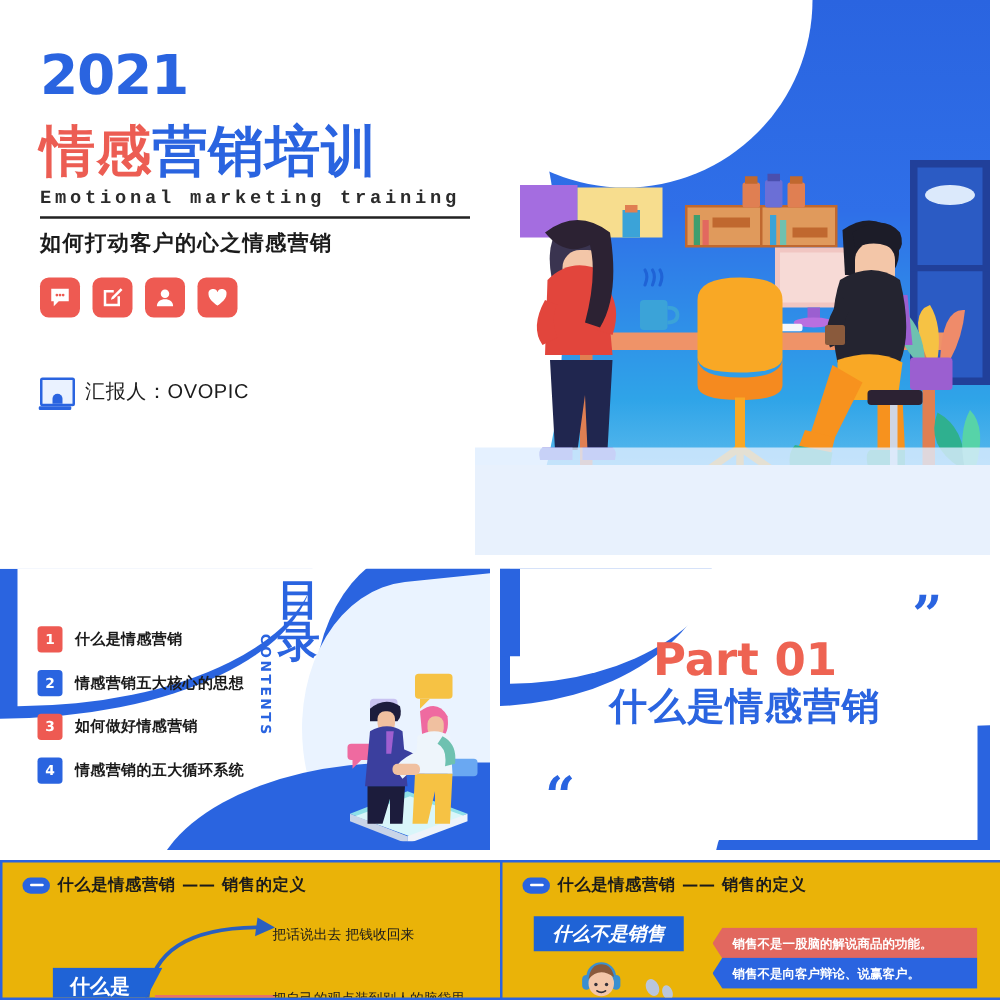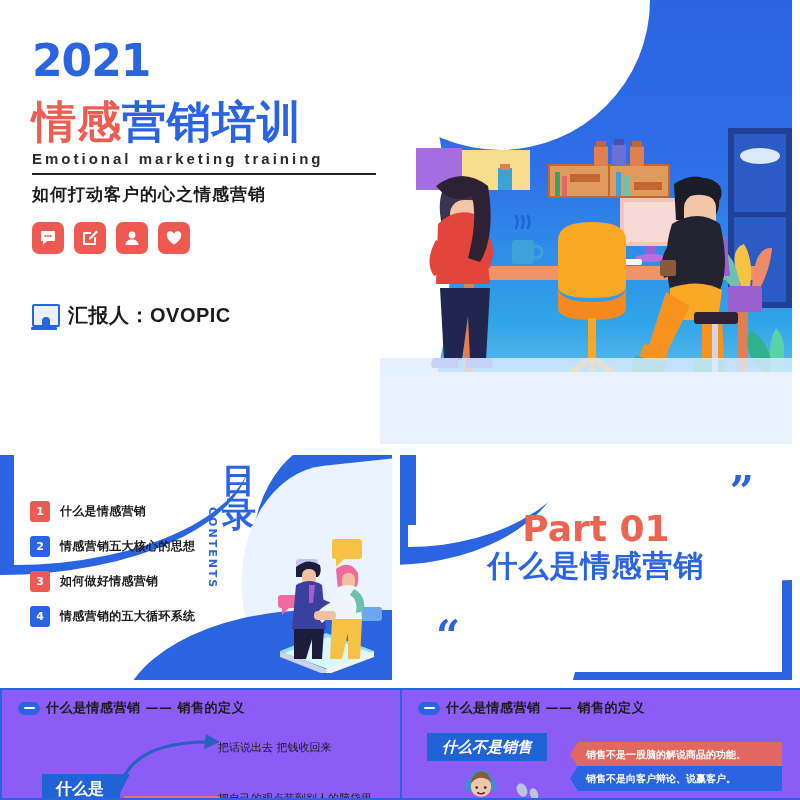--- a/index.html
+++ b/index.html
@@ -50,40 +50,40 @@
   .year{
     color:#2a64e0;font-size:44px;font-weight:bold;line-height:46px;
     letter-spacing:-1px;font-family:"DejaVu Sans",sans-serif;
   }
   .main-title{font-size:44px;font-weight:bold;line-height:52px;margin-top:12px;
     font-family:"DejaVu Sans","Liberation Sans",sans-serif;letter-spacing:1px;white-space:nowrap;}
   .mt-red{color:#ec5d53;}
   .mt-blue{color:#2a64e0;}
   .sub-en{
     color:#2b2b2b;font-size:15px;font-weight:bold;letter-spacing:3px;
-    margin-top:2px;font-family:Liberation Sans, sans-serif;
+    margin-top:2px;font-family:Liberation Mono, monospace;
     white-space:nowrap;
   }
   .rule{height:2px;background:#222;margin:6px 0 8px 0;width:344px;}
   .sub-cn{color:#1b1b1b;font-size:17px;font-weight:bold;letter-spacing:1px;
     font-family:"DejaVu Sans",sans-serif;white-space:nowrap;}
   .icon-row{display:flex;gap:10px;margin-top:16px;}
   .ic{
     width:32px;height:32px;border-radius:7px;background:#ee5a52;
     display:flex;align-items:center;justify-content:center;
   }
   .ic svg{display:block;}
   .presenter{display:flex;align-items:center;gap:8px;margin-top:48px;}
   .pres-ico{
     width:24px;height:19px;border:2px solid #2a64e0;border-radius:2px;
     background:#eaf2ff;position:relative;display:flex;align-items:flex-end;justify-content:center;
   }
   .pres-ico::after{content:"";position:absolute;bottom:-5px;left:-3px;width:26px;height:3px;background:#2a64e0;border-radius:1px;}
   .pres-ico i{display:block;width:8px;height:8px;border-radius:50% 50% 0 0;background:#2a64e0;}
-  .presenter-label{font-size:20px;font-weight:bold;color:#1b1b1b;letter-spacing:.5px;}
+  .presenter-label{font-size:16px;font-weight:normal;color:#1b1b1b;letter-spacing:.5px;}
 
   
   .ill{position:absolute;}
 
   
   #slide-toc{left:0;top:455px;width:392px;height:225px;background:#fff;}
   #slide-toc .tl-blue{
     position:absolute;left:0;top:0;width:250px;height:120px;background:#2a64e0;
     border-bottom-right-radius:100% 100%;
   }
@@ -156,21 +156,21 @@
   .quote-l{position:absolute;left:36px;bottom:28px;color:#2a64e0;font-size:42px;
     font-weight:bold;line-height:30px;font-family:"DejaVu Serif",serif;}
   .part-wrap{position:absolute;left:0;right:0;top:58px;text-align:center;}
   .part-en{color:#ee6352;font-size:36px;font-weight:bold;line-height:32px;
     font-family:"DejaVu Sans",sans-serif;}
   .part-cn{color:#2a64e0;font-size:30px;font-weight:bold;line-height:38px;
     margin-top:2px;font-family:"DejaVu Sans",sans-serif;letter-spacing:1px;}
 
   
   .content-slide{top:688px;width:434px;height:112px;border:2px solid #2a64e0;
-    background:#8b5cf6;box-sizing:border-box;}
+    background:#eab308;box-sizing:border-box;}
   #slide-c1{left:0;}
   #slide-c2{left:400px;}
   .sec-head{display:flex;align-items:center;gap:6px;position:absolute;left:16px;top:9px;}
   .sec-bullet{width:22px;height:13px;border-radius:8px;background:#2a64e0;
     position:relative;display:flex;align-items:center;justify-content:center;}
   .sec-bullet::after{content:"";width:11px;height:2px;background:#fff;border-radius:1px;}
   .sec-title{font-size:13px;font-weight:bold;color:#1b1b1b;white-space:nowrap;
     font-family:"DejaVu Sans",sans-serif;letter-spacing:.5px;}
 
   

